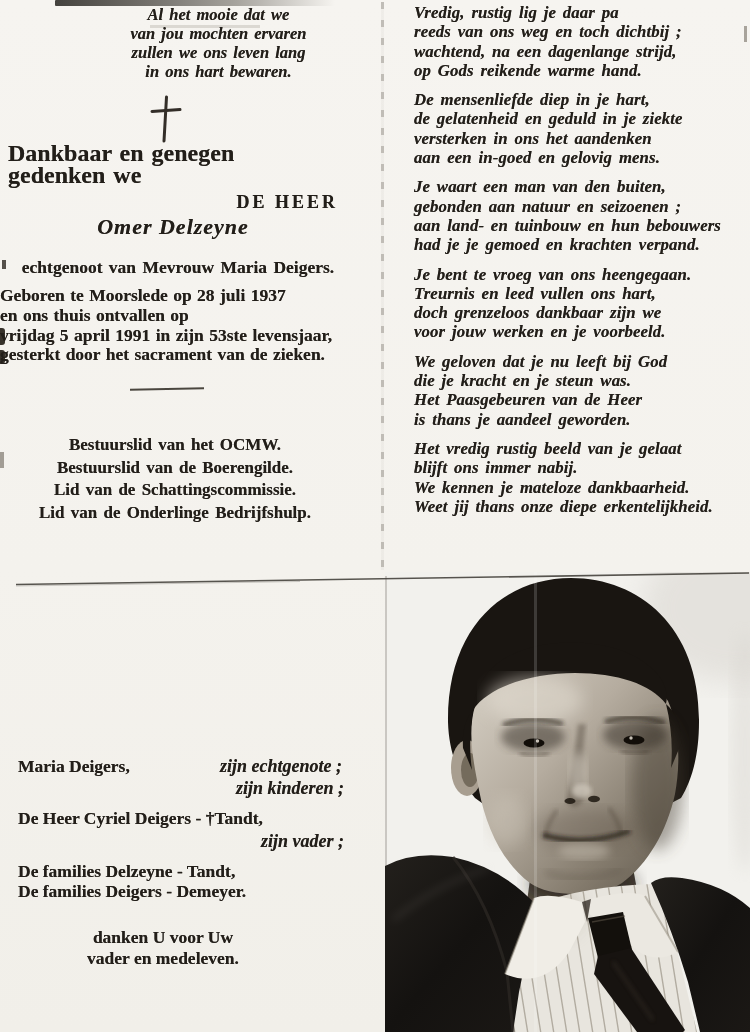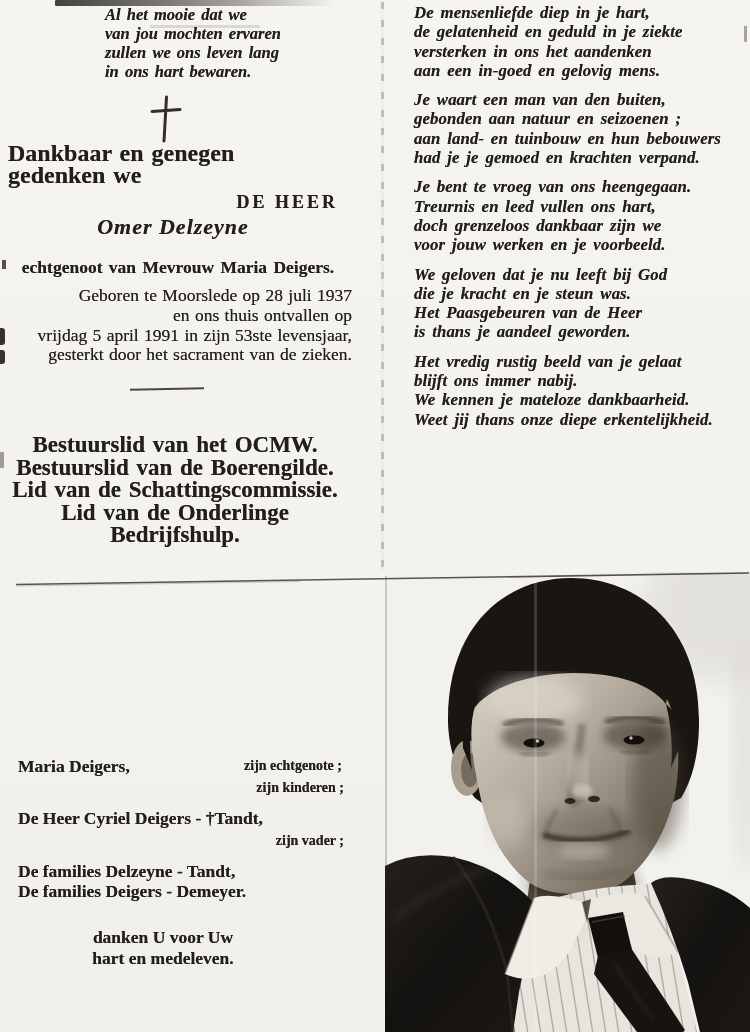--- a/index.html
+++ b/index.html
@@ -5,36 +5,36 @@
   html,body{margin:0;padding:0;background:#e9e7e2;}
   .page{
     position:relative;width:750px;height:1032px;overflow:hidden;
     background:linear-gradient(180deg,#f6f4f0 0%,#f4f2ed 55%,#f1efe9 100%);
     font-family:"Liberation Serif",serif;color:#221e19;
   }
   .page .txt{text-shadow:0 0 .55px rgba(32,27,21,.7);}
   .ml{white-space:pre-line;}
 
   
-  .poem{position:absolute;top:5px;left:105px;width:227px;text-align:left;
+  .poem{position:absolute;top:5px;left:105px;width:227px;text-align:center;
     font-style:italic;font-weight:700;font-size:16.5px;line-height:19px;word-spacing:2px;}
   .cross{position:absolute;top:94px;left:148px;width:36px;height:50px;}
   .dedication{position:absolute;top:143px;left:8px;width:330px;text-align:left;
     font-weight:700;font-size:24px;line-height:21.5px;word-spacing:2px;}
   .honorific{position:absolute;top:192px;left:8px;width:330px;text-align:right;
     font-weight:700;font-size:18px;letter-spacing:3px;}
   .name{position:absolute;top:210px;left:8px;width:330px;text-align:center;
     font-style:italic;font-weight:700;font-size:22px;line-height:34px;letter-spacing:1px;}
   .spouse{position:absolute;top:257px;left:6px;width:344px;text-align:center;
     font-weight:700;font-size:17.5px;word-spacing:2px;}
-  .life{position:absolute;top:286px;left:0;width:352px;text-align:right;
-    font-weight:400;font-size:17.5px;line-height:19.8px;word-spacing:1px;}
+  .life{position:absolute;top:286px;left:0;width:352px;text-align:left;
+    font-weight:700;font-size:17.5px;line-height:19.8px;word-spacing:1px;}
   .rule{position:absolute;top:388px;left:130px;width:74px;height:2px;background:#4a463f;transform:rotate(-1.2deg);}
   .memberships{position:absolute;top:434px;left:0;width:350px;text-align:center;
-    font-weight:700;font-size:23px;line-height:22.6px;word-spacing:2px;}
+    font-weight:700;font-size:17px;line-height:22.6px;word-spacing:2px;}
 
   
   .col-right{position:absolute;top:3px;left:414px;width:330px;}
   .stanza{font-style:italic;font-weight:700;font-size:16.8px;line-height:19.3px;
     word-spacing:2.5px;letter-spacing:.1px;margin-bottom:10px;}
 
   
   .divider{position:absolute;left:0;top:568px;width:750px;height:22px;}
   .fold{position:absolute;left:381px;top:2px;width:3px;height:568px;
     background:repeating-linear-gradient(180deg,rgba(105,99,90,.38) 0 7px,rgba(105,99,90,.05) 7px 18px);}
@@ -44,21 +44,21 @@
   .tick1{position:absolute;left:0;top:328px;width:5px;height:17px;background:#37322b;border-radius:0 3px 3px 0;}
   .tick2{position:absolute;left:0;top:350px;width:5px;height:14px;background:#37322b;border-radius:0 3px 3px 0;}
   .tick3{position:absolute;left:0;top:452px;width:4px;height:16px;background:#a29d95;}
   .tick4{position:absolute;left:744px;top:26px;width:3px;height:16px;background:#a8a39b;}
   .tick5{position:absolute;left:2px;top:260px;width:4px;height:9px;background:#55504a;}
 
   
   .family{position:absolute;top:748px;left:18px;width:332px;
     font-weight:700;font-size:17.5px;line-height:20px;}
   .fam-row{display:flex;justify-content:space-between;margin-top:8px;}
-  .fam-rel{font-size:14px;font-weight:700;margin-left:22px;}
+  .fam-rel{font-style:italic;font-size:18px;font-weight:700;margin-left:22px;}
   .fam-row .fam-rel{margin-right:8px;}
   .rel-right{text-align:right;padding-right:6px;}
   .rel-children{margin-top:2px;}
   .rel-father{margin-top:3px;}
   .mt-children{margin-top:19px;}
   .mt-father{margin-top:10px;}
   .mt-fams{margin-top:10px;}
   .closing{margin-top:26px;width:290px;text-align:center;line-height:21px;}
 
   
@@ -101,20 +101,24 @@
 vrijdag 5 april 1991 in zijn 53ste levensjaar,
 gesterkt door het sacrament van de zieken.</div>
     <div class="rule"></div>
     <div class="memberships ml txt">Bestuurslid van het OCMW.
 Bestuurslid van de Boerengilde.
 Lid van de Schattingscommissie.
 Lid van de Onderlinge Bedrijfshulp.</div>
   </section>
 
   <section class="col-right">
+    <div class="stanza ml txt">Vredig, rustig lig je daar pa
+reeds van ons weg en toch dichtbij ;
+wachtend, na een dagenlange strijd,
+op Gods reikende warme hand.</div>
     <div class="stanza ml txt">De mensenliefde diep in je hart,
 de gelatenheid en geduld in je ziekte
 versterken in ons het aandenken
 aan een in-goed en gelovig mens.</div>
     <div class="stanza ml txt">Je waart een man van den buiten,
 gebonden aan natuur en seizoenen ;
 aan land- en tuinbouw en hun bebouwers
 had je je gemoed en krachten verpand.</div>
     <div class="stanza ml txt">Je bent te vroeg van ons heengegaan.
 Treurnis en leed vullen ons hart,
@@ -246,16 +250,16 @@
     <div class="fam-row">
       <span class="txt">Maria Deigers,</span>
       <span class="fam-rel txt">zijn echtgenote ;</span>
     </div>
     <div class="fam-rel rel-right rel-children txt">zijn kinderen ;</div>
     <div class="ml mt-father txt">De Heer Cyriel Deigers - †Tandt,</div>
     <div class="fam-rel rel-right rel-father txt">zijn vader ;</div>
     <div class="ml mt-fams txt">De families Delzeyne - Tandt,
 De families Deigers - Demeyer.</div>
     <div class="closing ml txt">danken U voor Uw
-hart en medeleven.</div>
+vader en medeleven.</div>
   </section>
 
 </div>
 
 </body></html>

